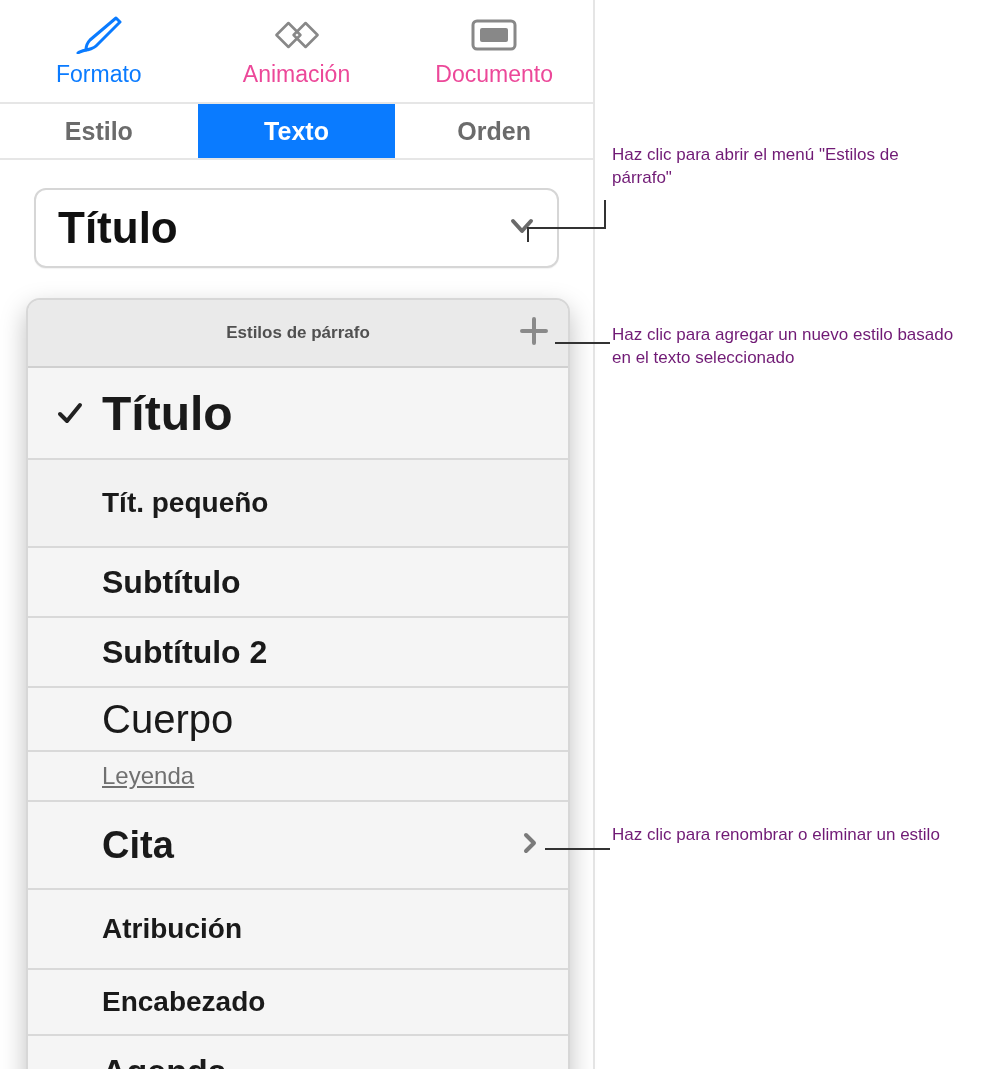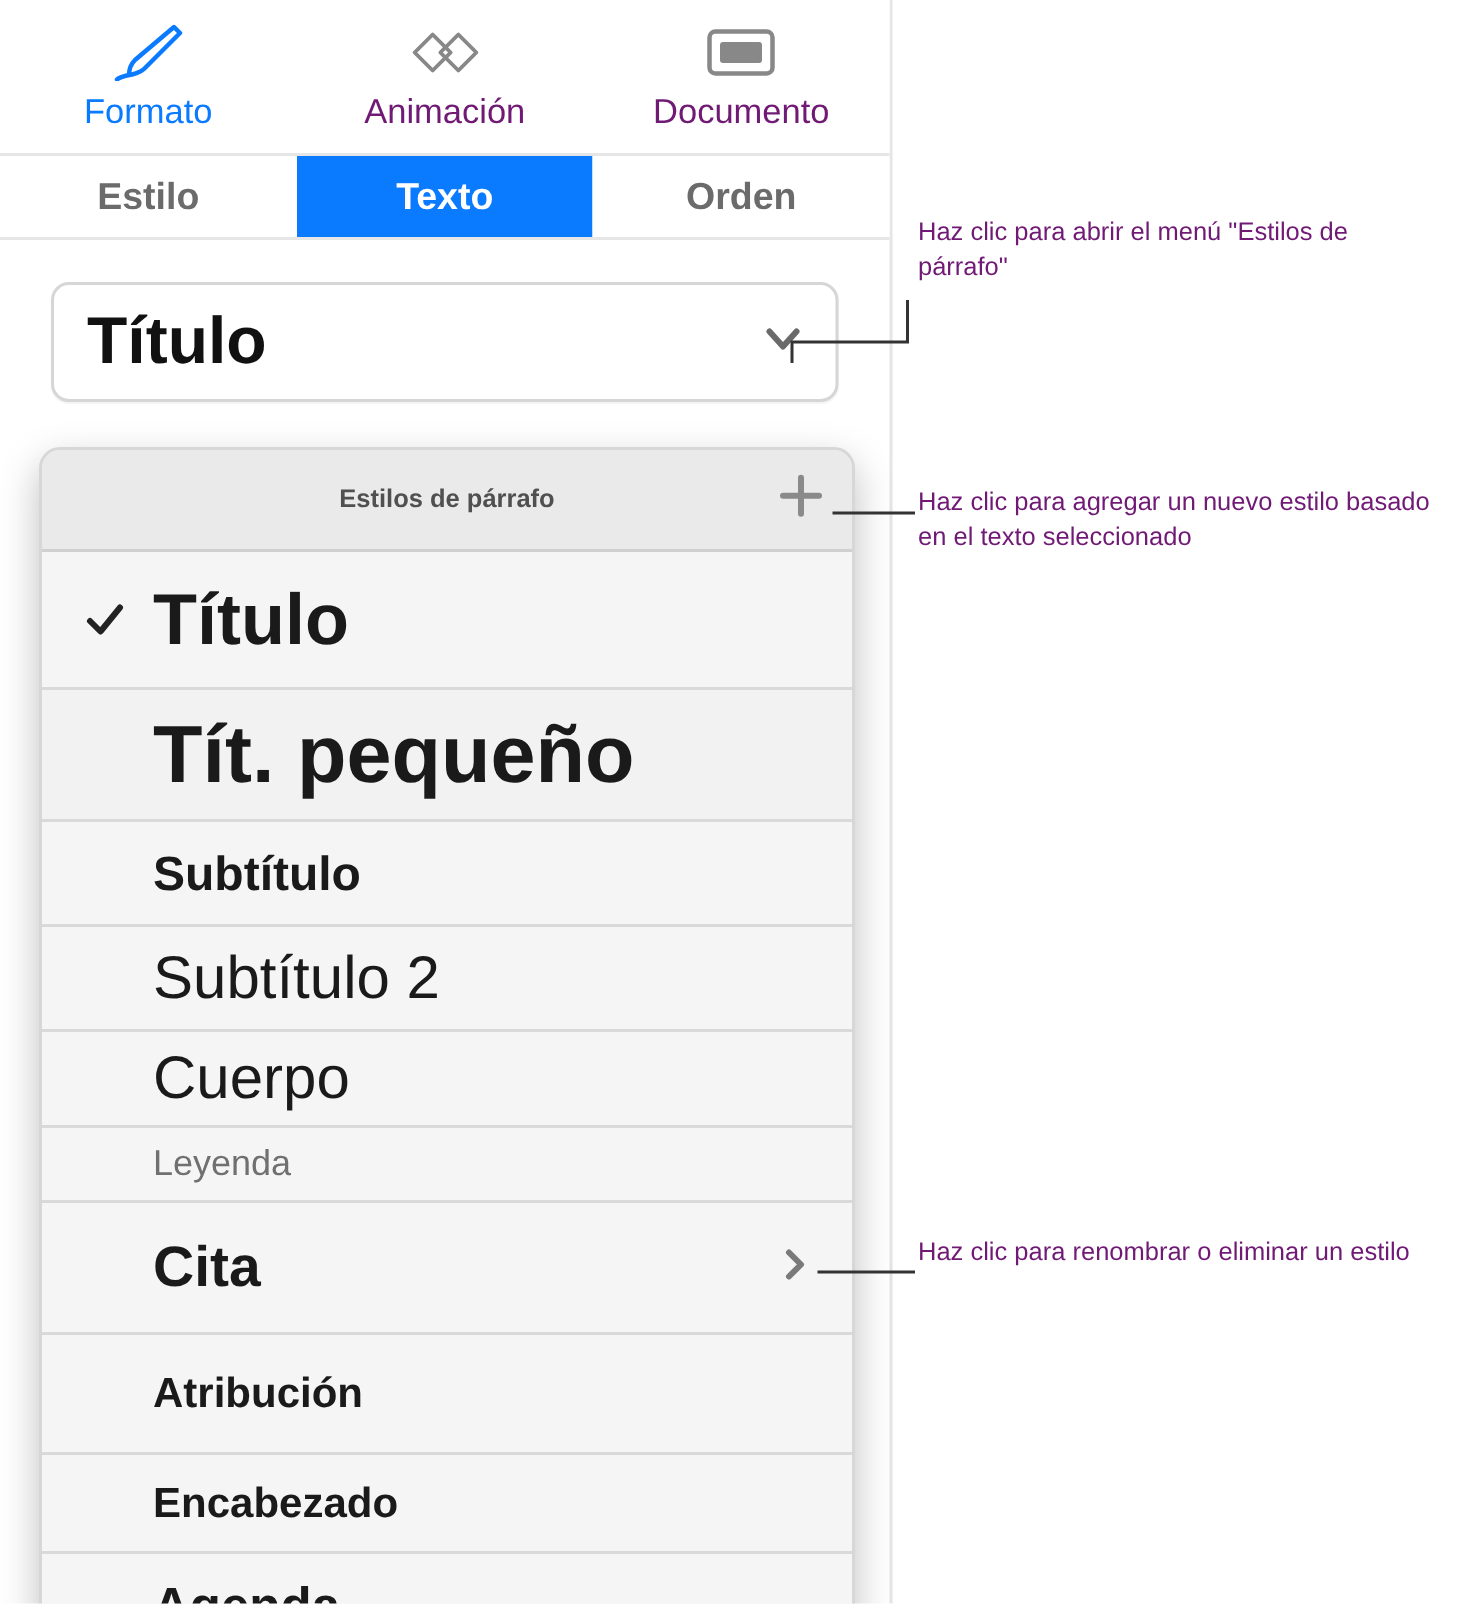--- a/index.html
+++ b/index.html
@@ -29,21 +29,21 @@
     border-bottom: 2px solid #e6e6e6;
     background: #fff;
   }
   .top-tab {
     flex: 1;
     display: flex;
     flex-direction: column;
     align-items: center;
     justify-content: center;
     gap: 6px;
-    color: #701a75;
+    color: #ec4899;
     font-size: 23px;
   }
   .top-tab.active { color: #0a7bff; }
   .top-tab .icon-wrap {
     width: 48px;
     height: 40px;
     display: flex;
     align-items: center;
     justify-content: center;
   }
@@ -157,29 +157,29 @@
     justify-content: flex-start;
     color: #222;
   }
   .style-label { flex: 1; color: #1a1a1a; }
   .chev-right { color: #8a8a8a; padding-right: 2px; }
 
   
   .it-titulo { height: 92px; }
   .it-titulo .style-label { font-size: 48px; font-weight: 800; }
   .it-titpeq { height: 88px; background:#f2f2f2; }
-  .it-titpeq .style-label { font-size: 54px; font-weight: 800; }
+  .it-titpeq .style-label { font-size: 28px; font-weight: 800; }
   .it-sub { height: 70px; }
   .it-sub .style-label { font-size: 32px; font-weight: 700; }
   .it-sub2 { height: 70px; }
-  .it-sub2 .style-label { font-size: 40px; font-weight: 400; }
+  .it-sub2 .style-label { font-size: 32px; font-weight: 700; }
   .it-cuerpo { height: 64px; }
   .it-cuerpo .style-label { font-size: 40px; font-weight: 400; }
   .it-leyenda { height: 50px; }
-  .it-leyenda .style-label { font-size: 24px; font-weight: 400; color:#707070; }
+  .it-leyenda .style-label { font-size: 24px; font-weight: 400; color:#707070;text-decoration:underline; }
   .it-cita { height: 88px; }
   .it-cita .style-label { font-size: 38px; font-weight: 800; }
   .it-atrib { height: 80px; }
   .it-atrib .style-label { font-size: 28px; font-weight: 700; }
   .it-encab { height: 66px; }
   .it-encab .style-label { font-size: 28px; font-weight: 700; }
   .it-agenda { height: 70px; }
   .it-agenda .style-label { font-size: 34px; font-weight: 700; }
 
   

